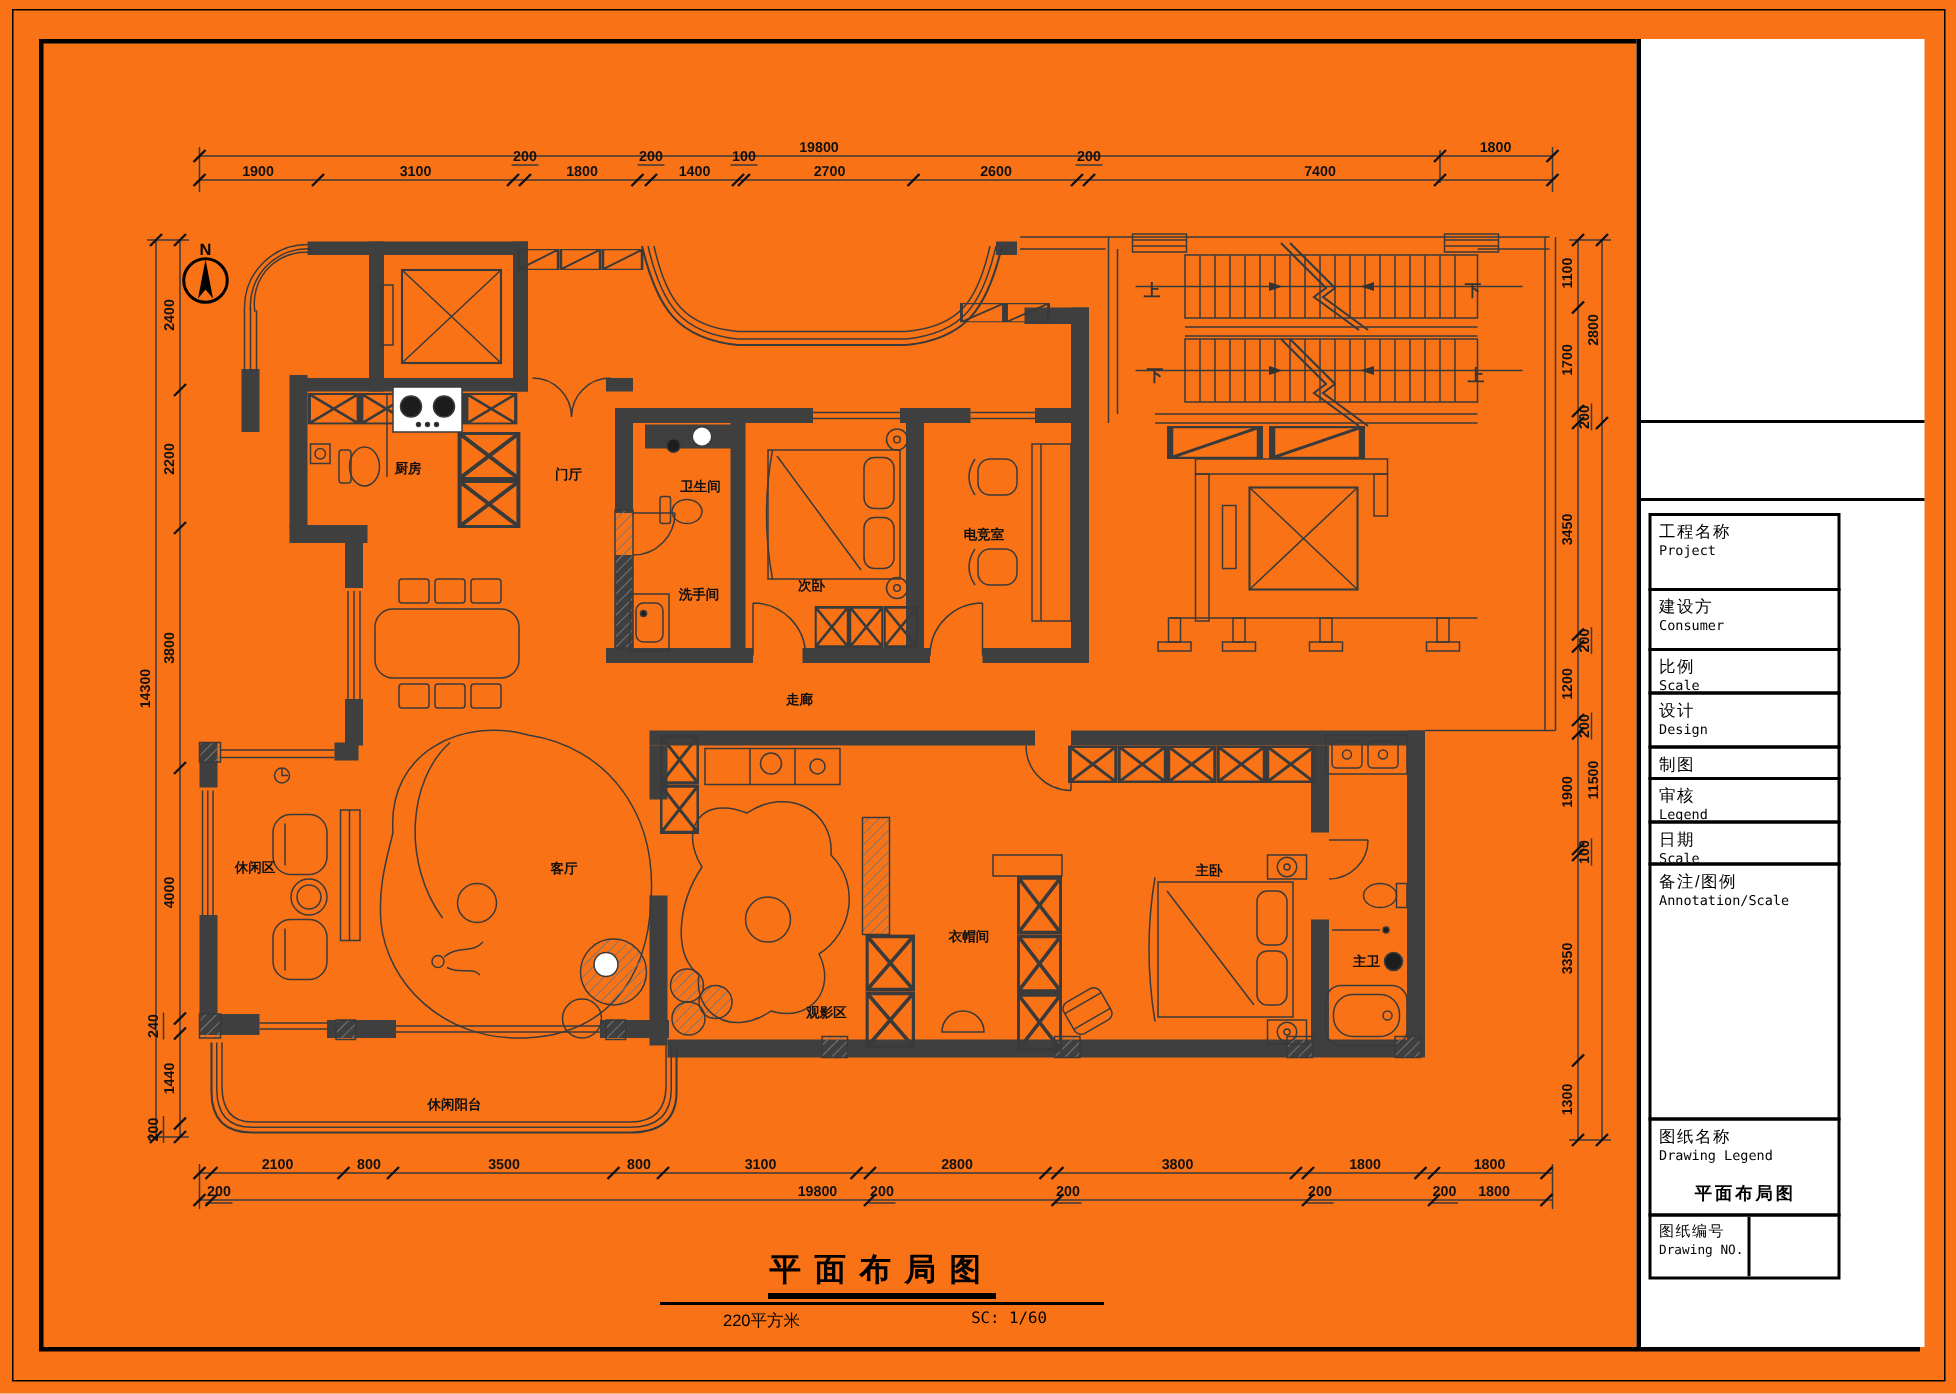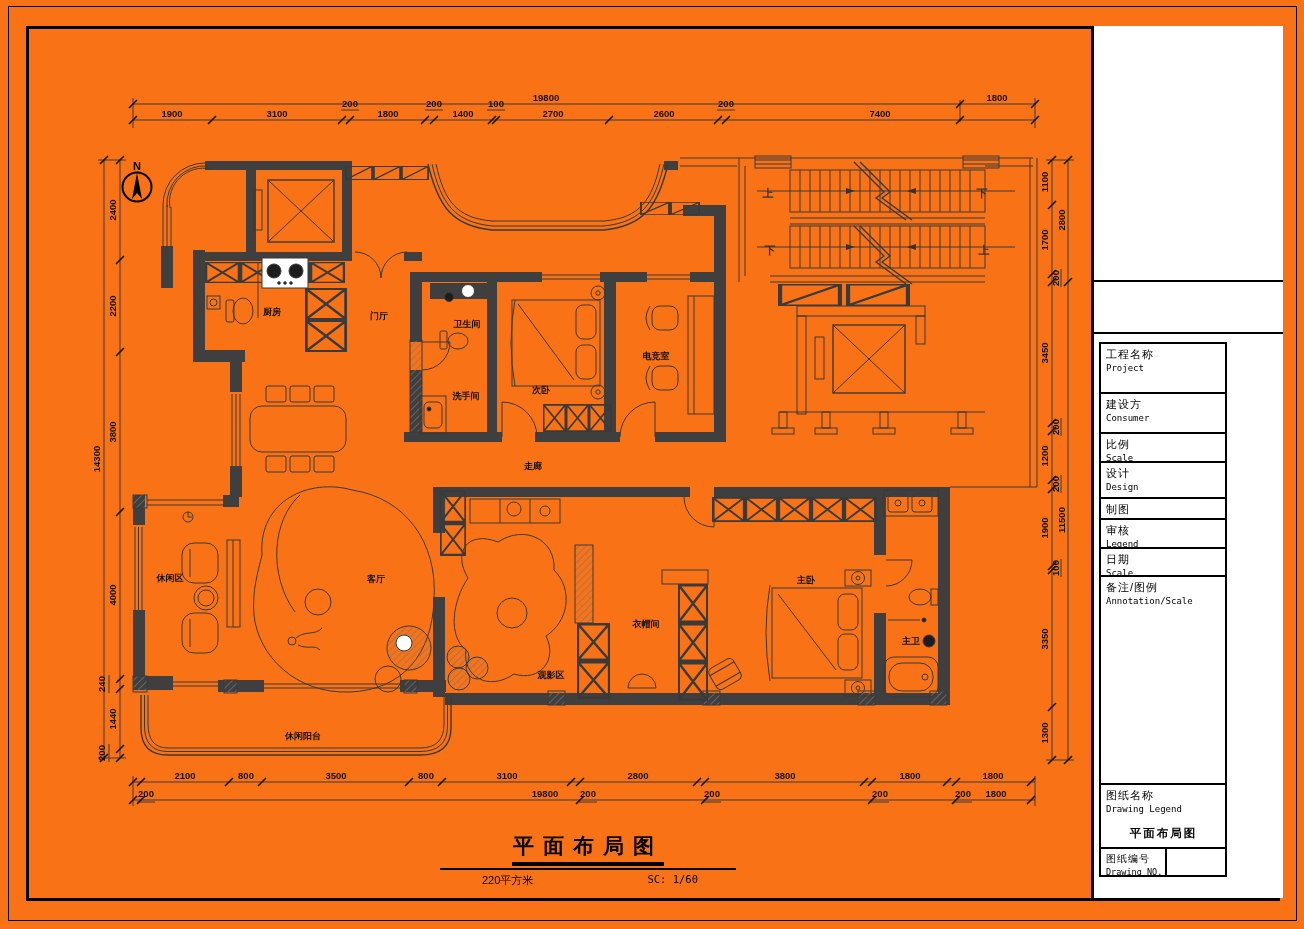--- a/index.html
+++ b/index.html
@@ -462,30 +462,30 @@
         <div class="tb-en">Drawn by</div>
       </div>
       <div class="tb-cell" style="height:31px;">
         <div class="tb-zh">审核</div>
         <div class="tb-en">Legend</div>
       </div>
       <div class="tb-cell" style="height:30px;">
         <div class="tb-zh">日期</div>
         <div class="tb-en">Scale</div>
       </div>
-      <div class="tb-cell" style="height:210px;">
+      <div class="tb-cell" style="height:172px;">
         <div class="tb-zh">备注/图例</div>
         <div class="tb-en">Annotation/Scale</div>
       </div>
       <div class="tb-cell" style="height:66px;">
         <div class="tb-zh">图纸名称</div>
         <div class="tb-en">Drawing Legend</div>
         <div class="tb-title-val">平面布局图</div>
       </div>
-      <div class="tb-cell tb-no-row" style="height:30px;">
+      <div class="tb-cell tb-no-row" style="height:44px;">
         <div class="tb-no-left">
           <div class="tb-zh" style="font-size:10px;">图纸编号</div>
           <div class="tb-en" style="font-size:8.5px;">Drawing NO.</div>
         </div>
         <div class="tb-no-right"></div>
       </div>
     </div>
   </div>
 
   <div class="footer">

